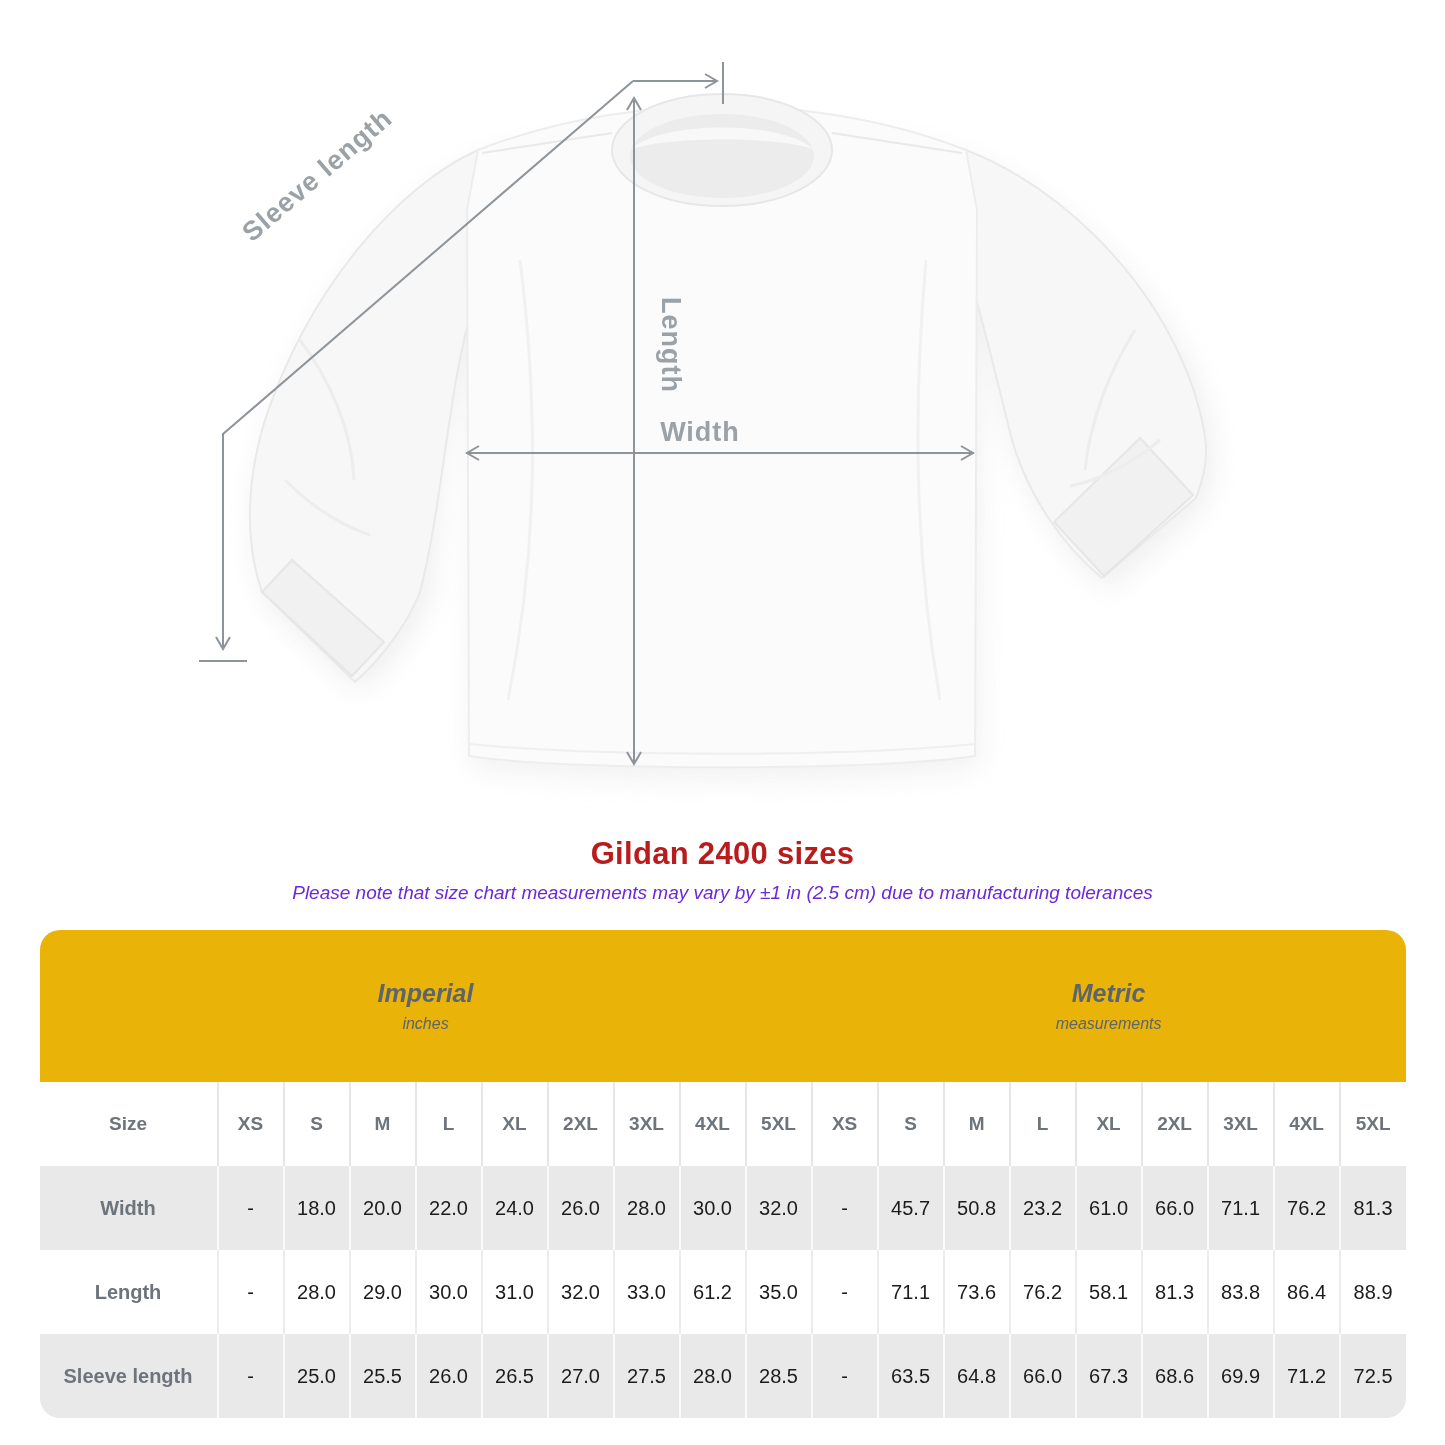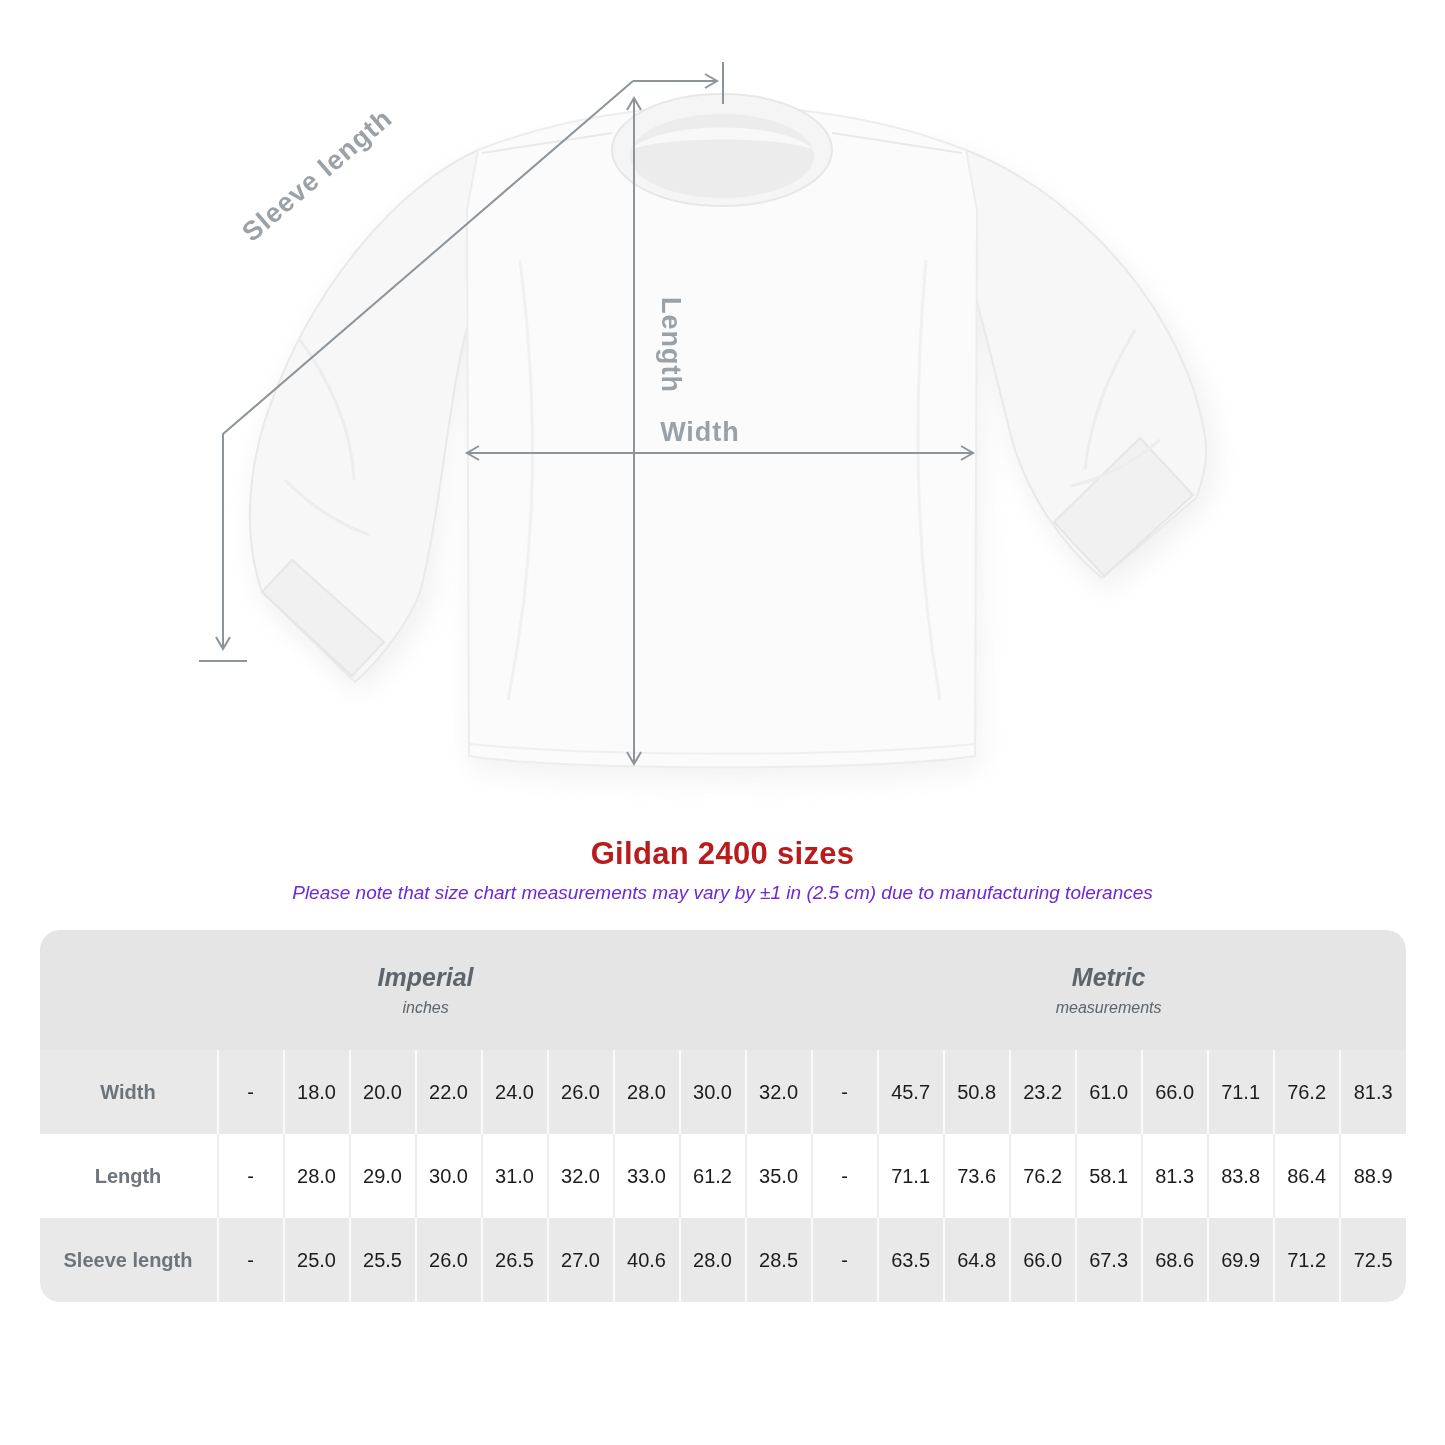--- a/index.html
+++ b/index.html
@@ -38,24 +38,24 @@
     margin: 26px auto 0 auto;
     border-radius: 20px;
     overflow: hidden;
   }
   table.size-chart {
     border-collapse: collapse;
     table-layout: fixed;
     width: 1366px;
   }
   .units-row th {
-    background: #e5e5e5;
+    background: #eab308;
     height: 120px;
     vertical-align: middle;
-    padding: 0;
+    padding: 16px;
   }
   .unit-title {
     font-size: 25px;
     font-weight: bold;
     font-style: italic;
     color: #5d646b;
     line-height: 1;
   }
   .unit-sub {
     margin-top: 10px;
@@ -194,20 +194,41 @@
       <tr class="units-row">
         <th colspan="10">
           <div class="unit-title">Imperial</div>
           <div class="unit-sub">inches</div>
         </th>
         <th colspan="9">
           <div class="unit-title">Metric</div>
           <div class="unit-sub">measurements</div>
         </th>
       </tr>
+      <tr class="sizes-row" id="sizes-row">
+        <th class="label-col">Size</th>
+      <th>XS</th>
+          <th>S</th>
+          <th>M</th>
+          <th>L</th>
+          <th>XL</th>
+          <th>2XL</th>
+          <th>3XL</th>
+          <th>4XL</th>
+          <th>5XL</th>
+          <th>XS</th>
+          <th>S</th>
+          <th>M</th>
+          <th>L</th>
+          <th>XL</th>
+          <th>2XL</th>
+          <th>3XL</th>
+          <th>4XL</th>
+          <th>5XL</th>
+        </tr>
     </thead>
     <tbody id="chart-body">
         <tr class="row-gray">
           <th class="label-col">Width</th>
           <td>-</td>
           <td>18.0</td>
           <td>20.0</td>
           <td>22.0</td>
           <td>24.0</td>
           <td>26.0</td>
@@ -246,21 +267,21 @@
           <td>88.9</td>
         </tr>
         <tr class="row-gray">
           <th class="label-col">Sleeve length</th>
           <td>-</td>
           <td>25.0</td>
           <td>25.5</td>
           <td>26.0</td>
           <td>26.5</td>
           <td>27.0</td>
-          <td>40.6</td>
+          <td>27.5</td>
           <td>28.0</td>
           <td>28.5</td>
           <td>-</td>
           <td>63.5</td>
           <td>64.8</td>
           <td>66.0</td>
           <td>67.3</td>
           <td>68.6</td>
           <td>69.9</td>
           <td>71.2</td>

